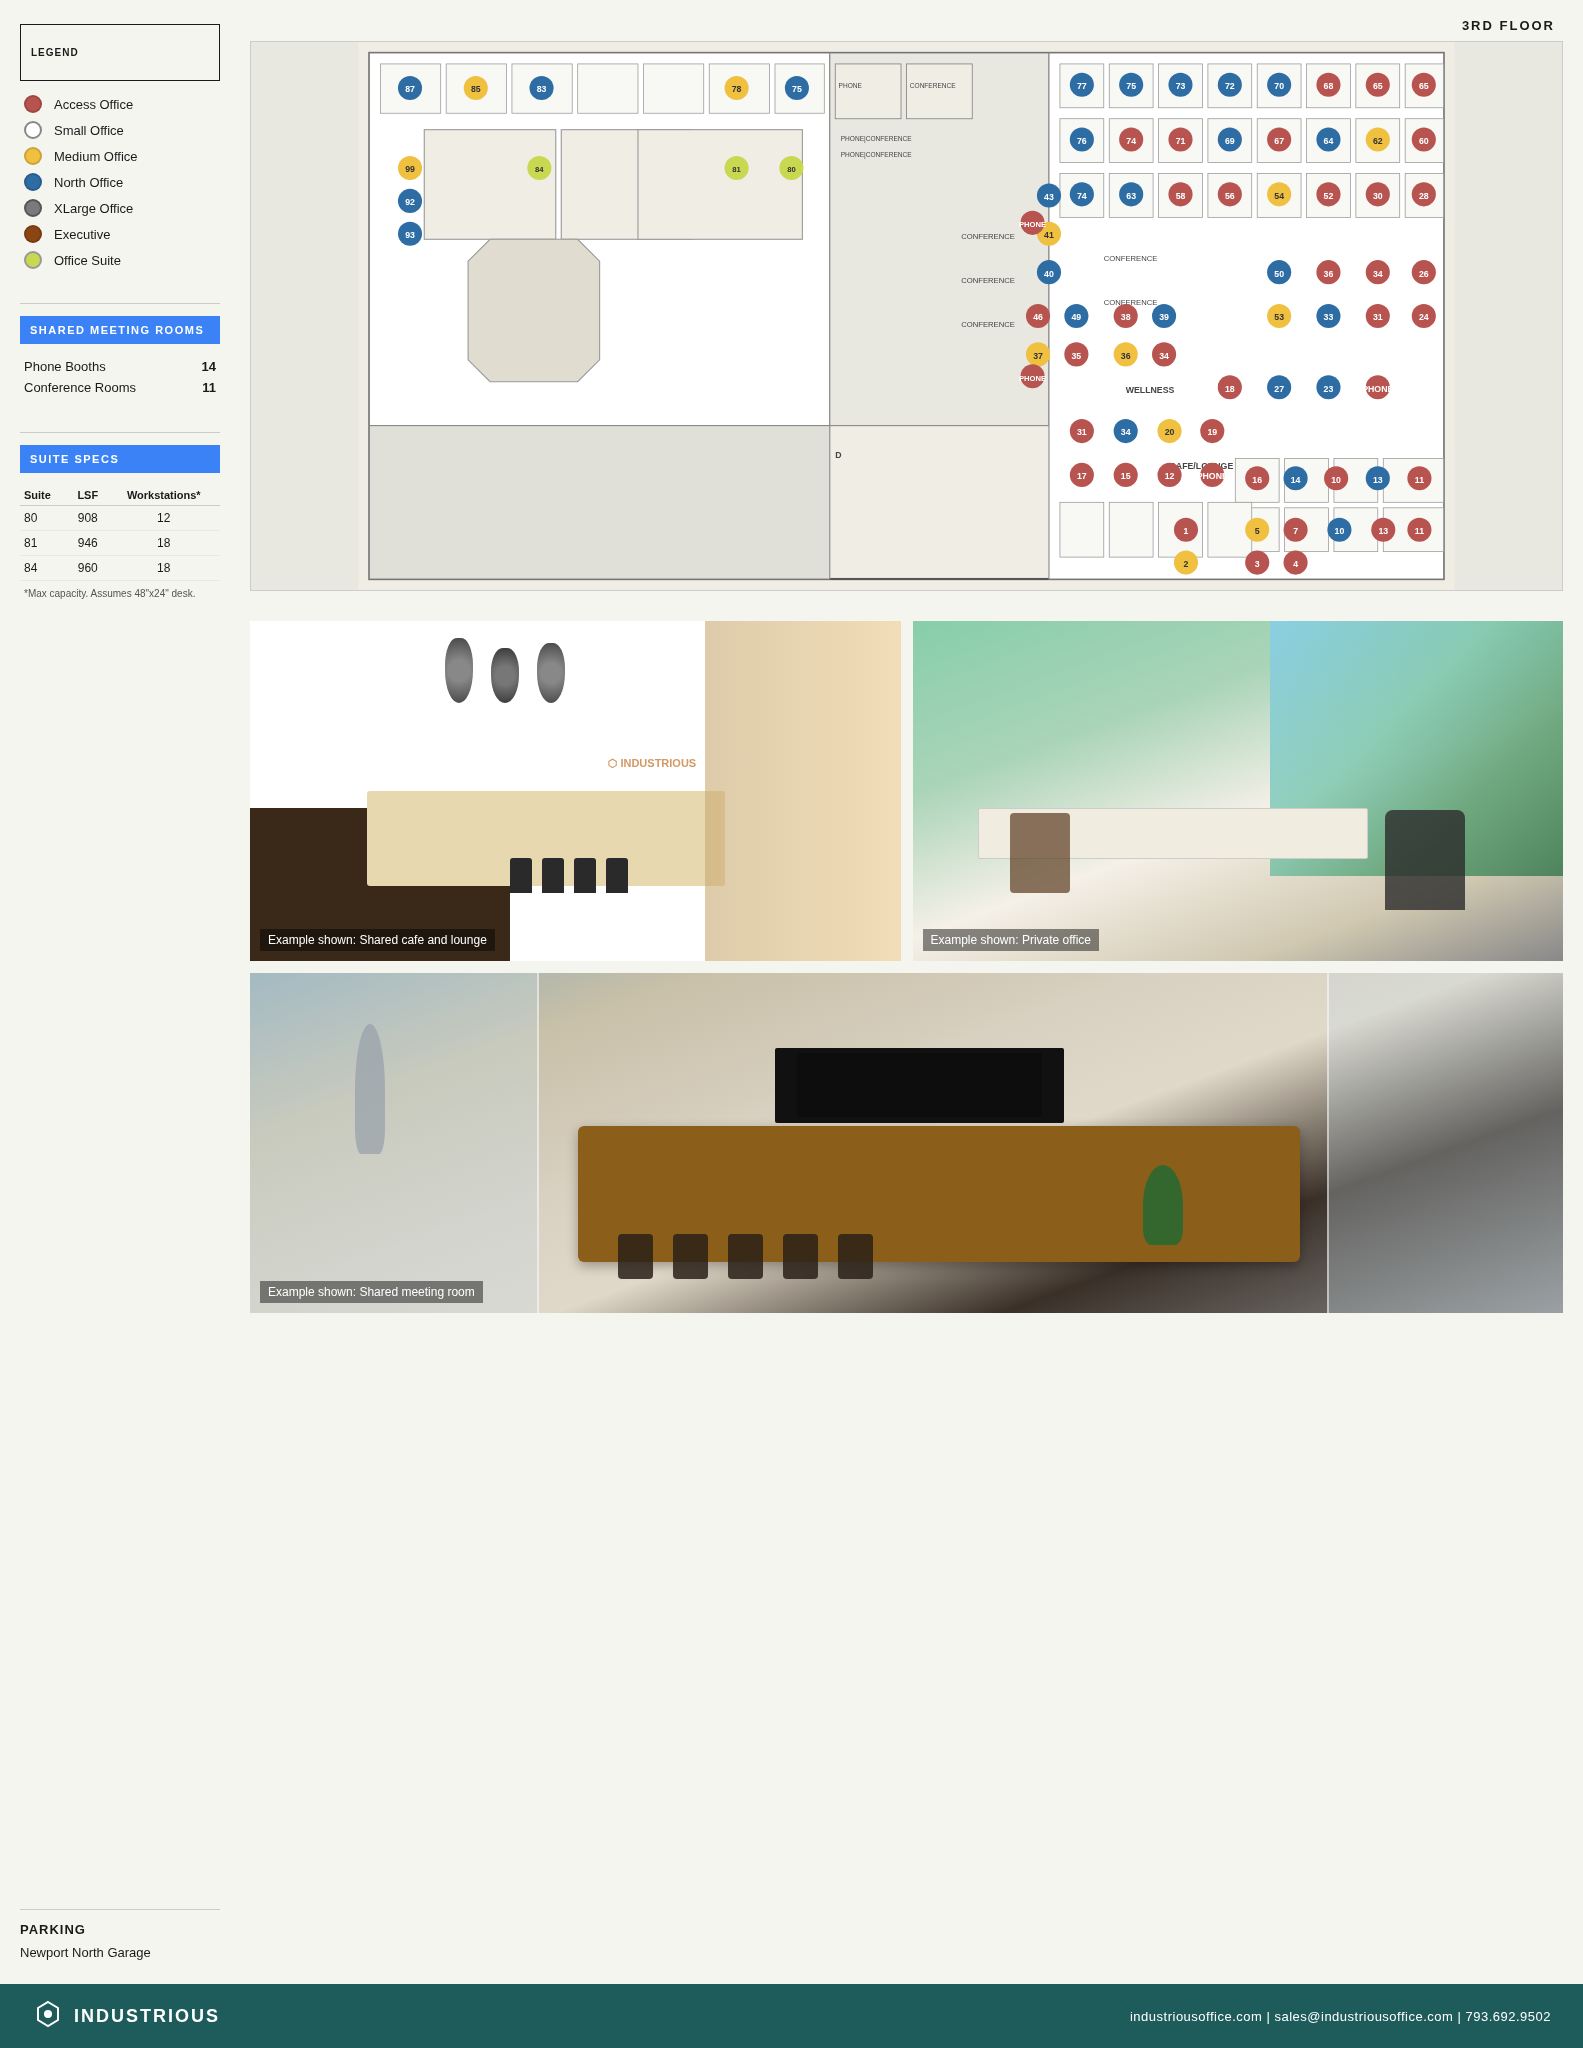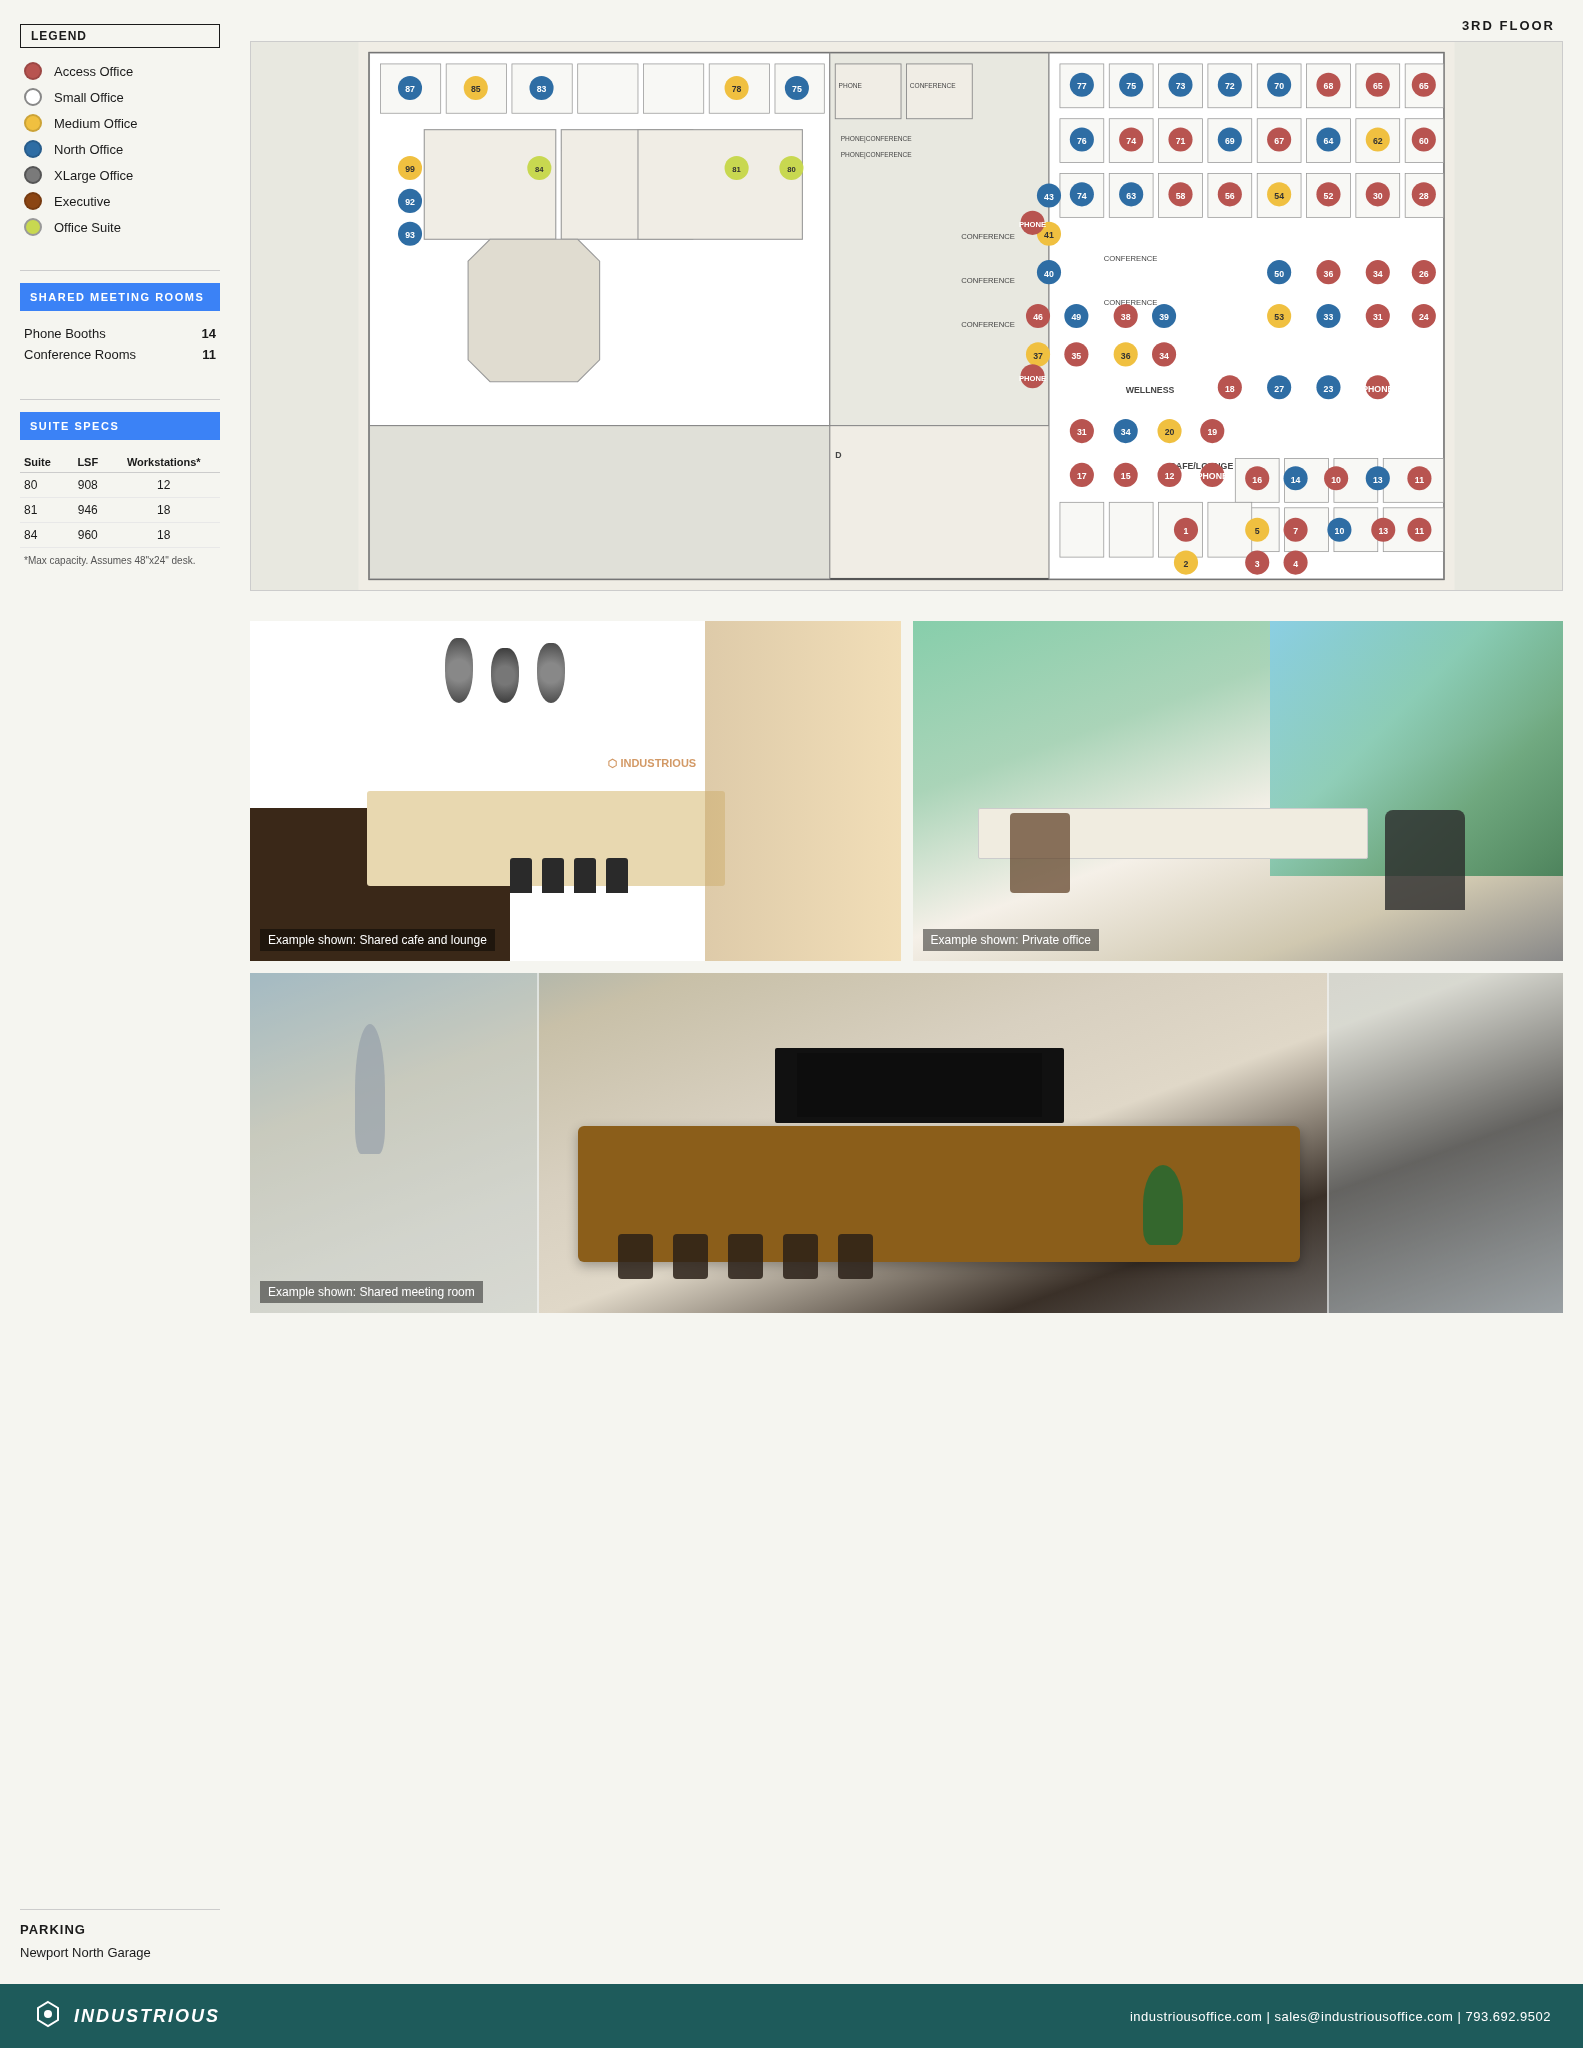--- a/index.html
+++ b/index.html
@@ -22,26 +22,26 @@
       width: 240px;
       min-width: 240px;
       background: #f5f5f0;
       padding: 24px 20px;
       display: flex;
       flex-direction: column;
       gap: 0;
     }
 
     .legend-title {
-      font-size: 12px;
+      font-size: 10px;
       font-weight: 700;
       letter-spacing: 1px;
       color: #1a1a1a;
       border: 1.5px solid #1a1a1a;
-      padding: 4px 10px;
+      padding: 22px 10px;
       margin-bottom: 14px;
     }
 
     .legend-items {
       display: flex;
       flex-direction: column;
       gap: 8px;
       margin-bottom: 22px;
       padding: 0 4px;
     }
@@ -246,21 +246,20 @@
       justify-content: space-between;
       padding: 16px 32px;
       margin-top: auto;
     }
 
     .footer-logo {
       display: flex;
       align-items: center;
       gap: 10px;
       color: #fff;
-      font-style: italic;
     }
 
     .footer-logo-icon {
       width: 32px;
       height: 32px;
     }
 
     .footer-brand {
       font-size: 18px;
       font-weight: 700;

